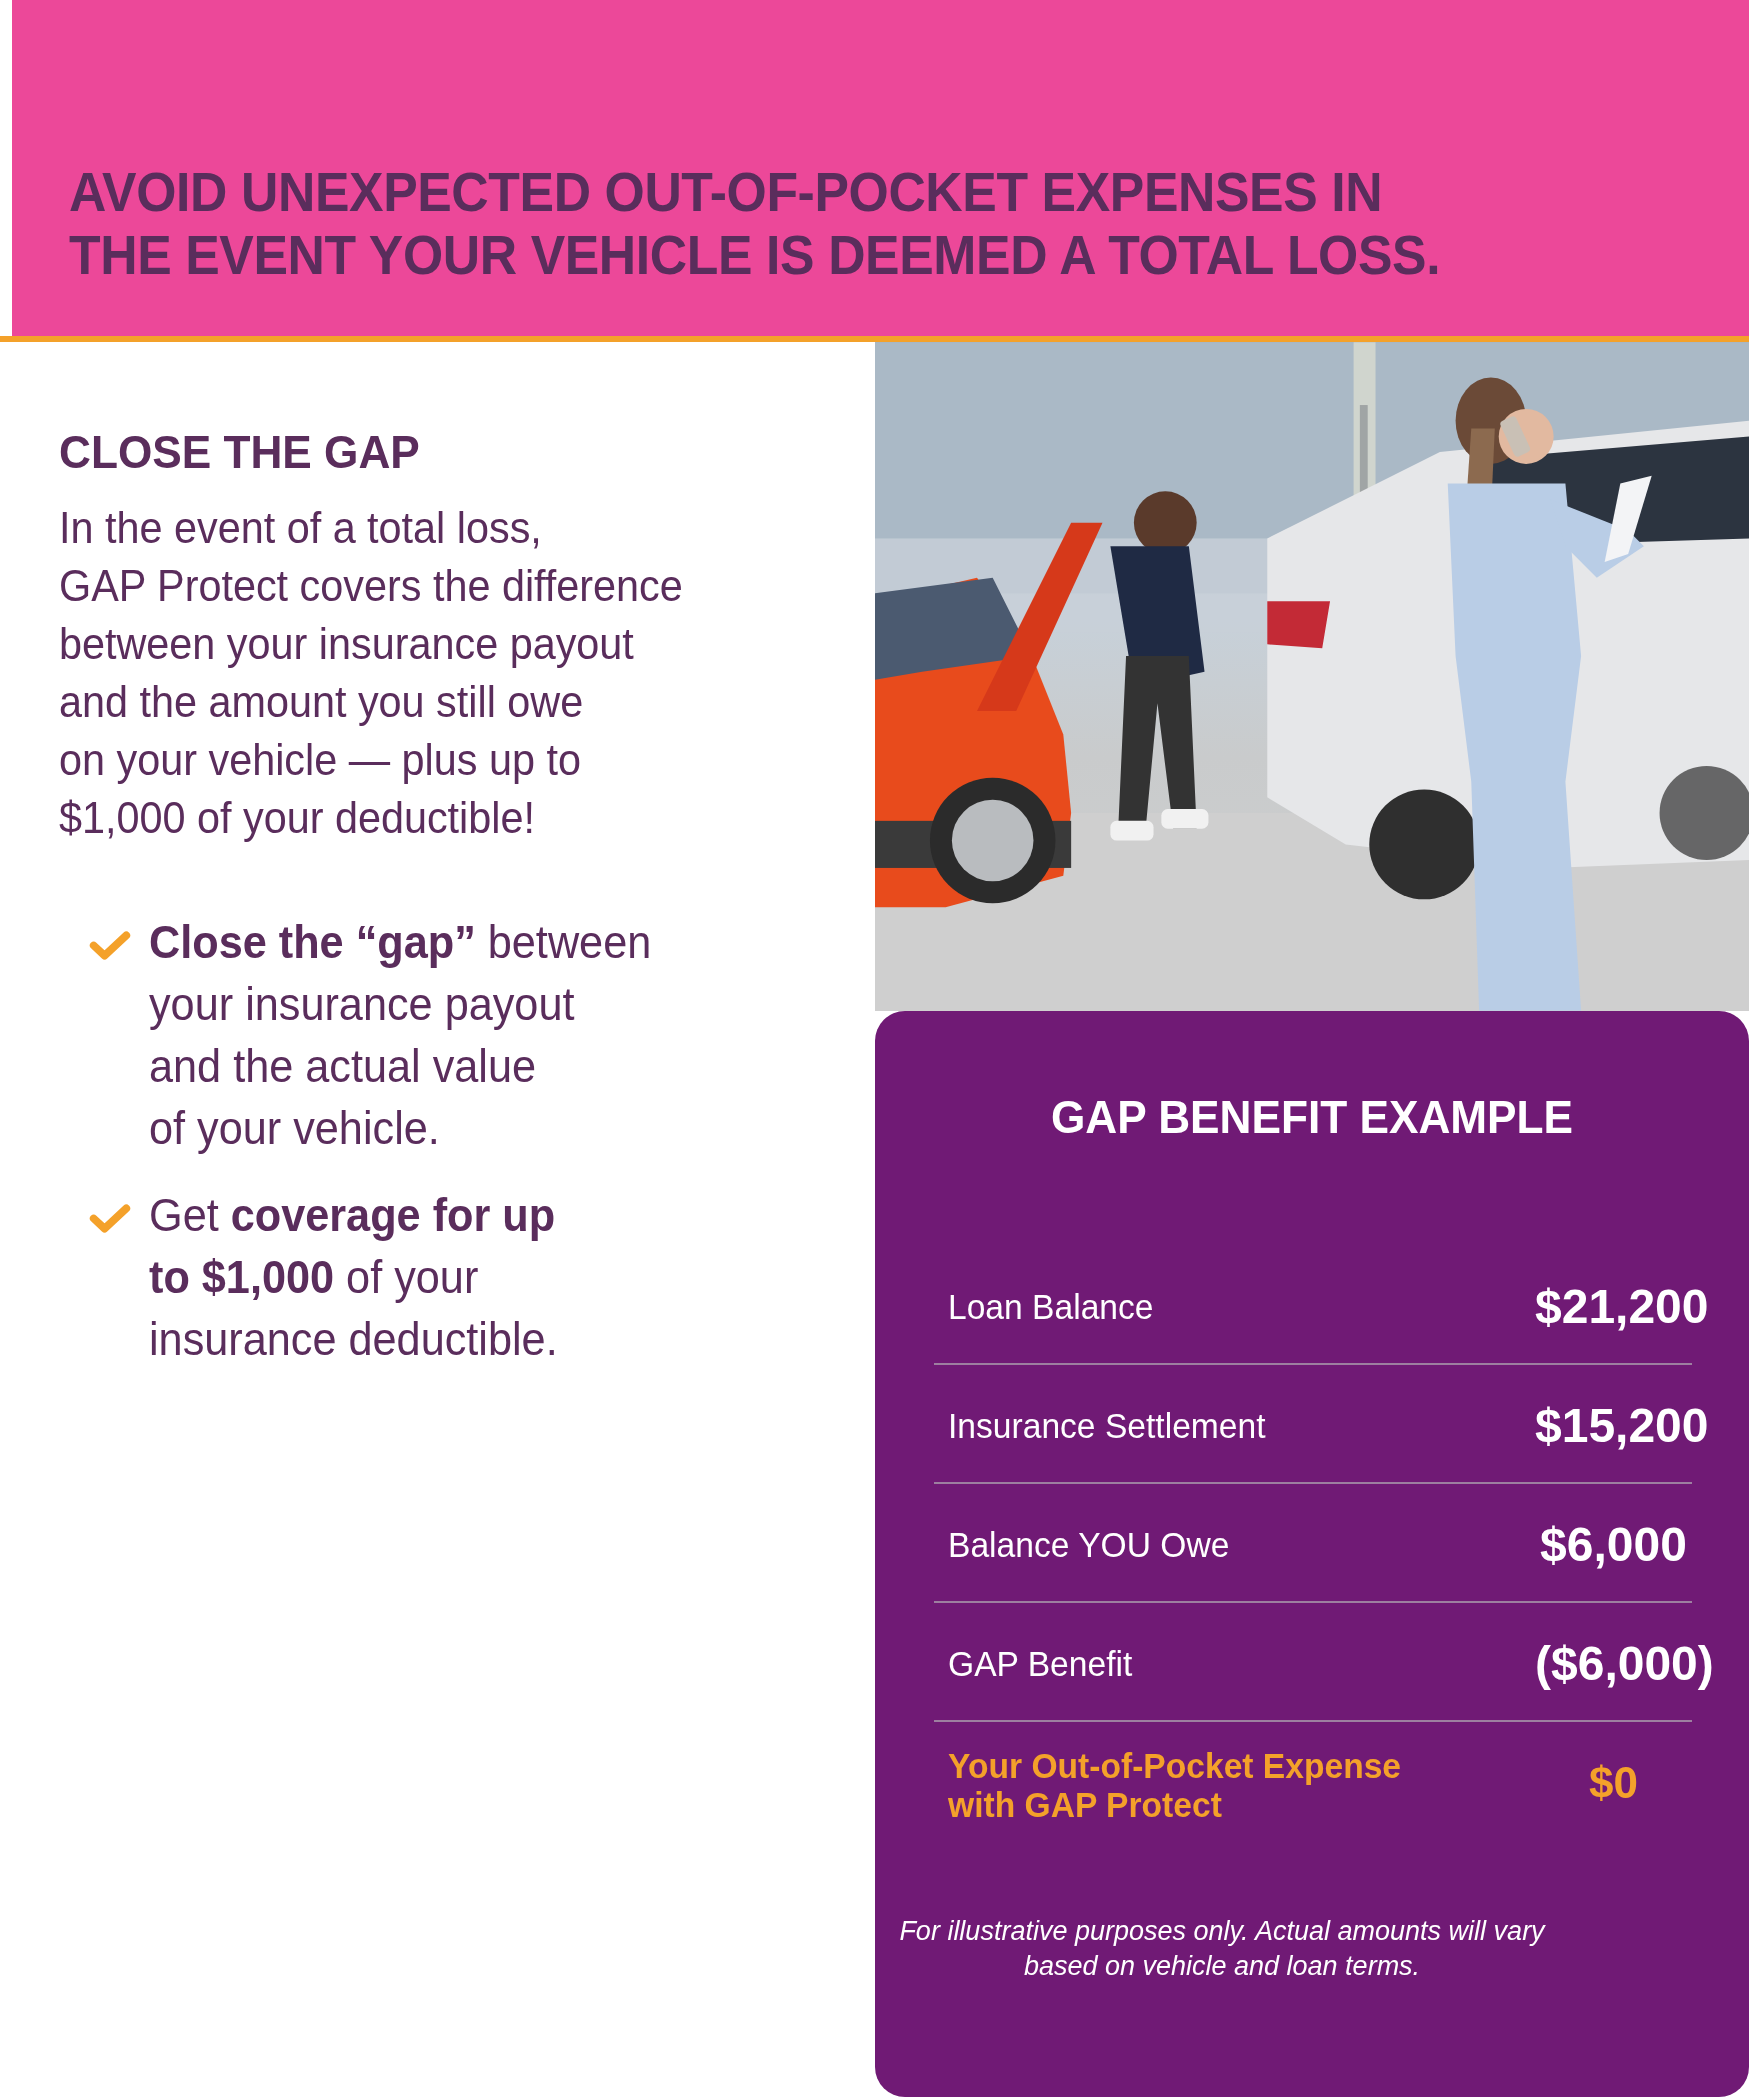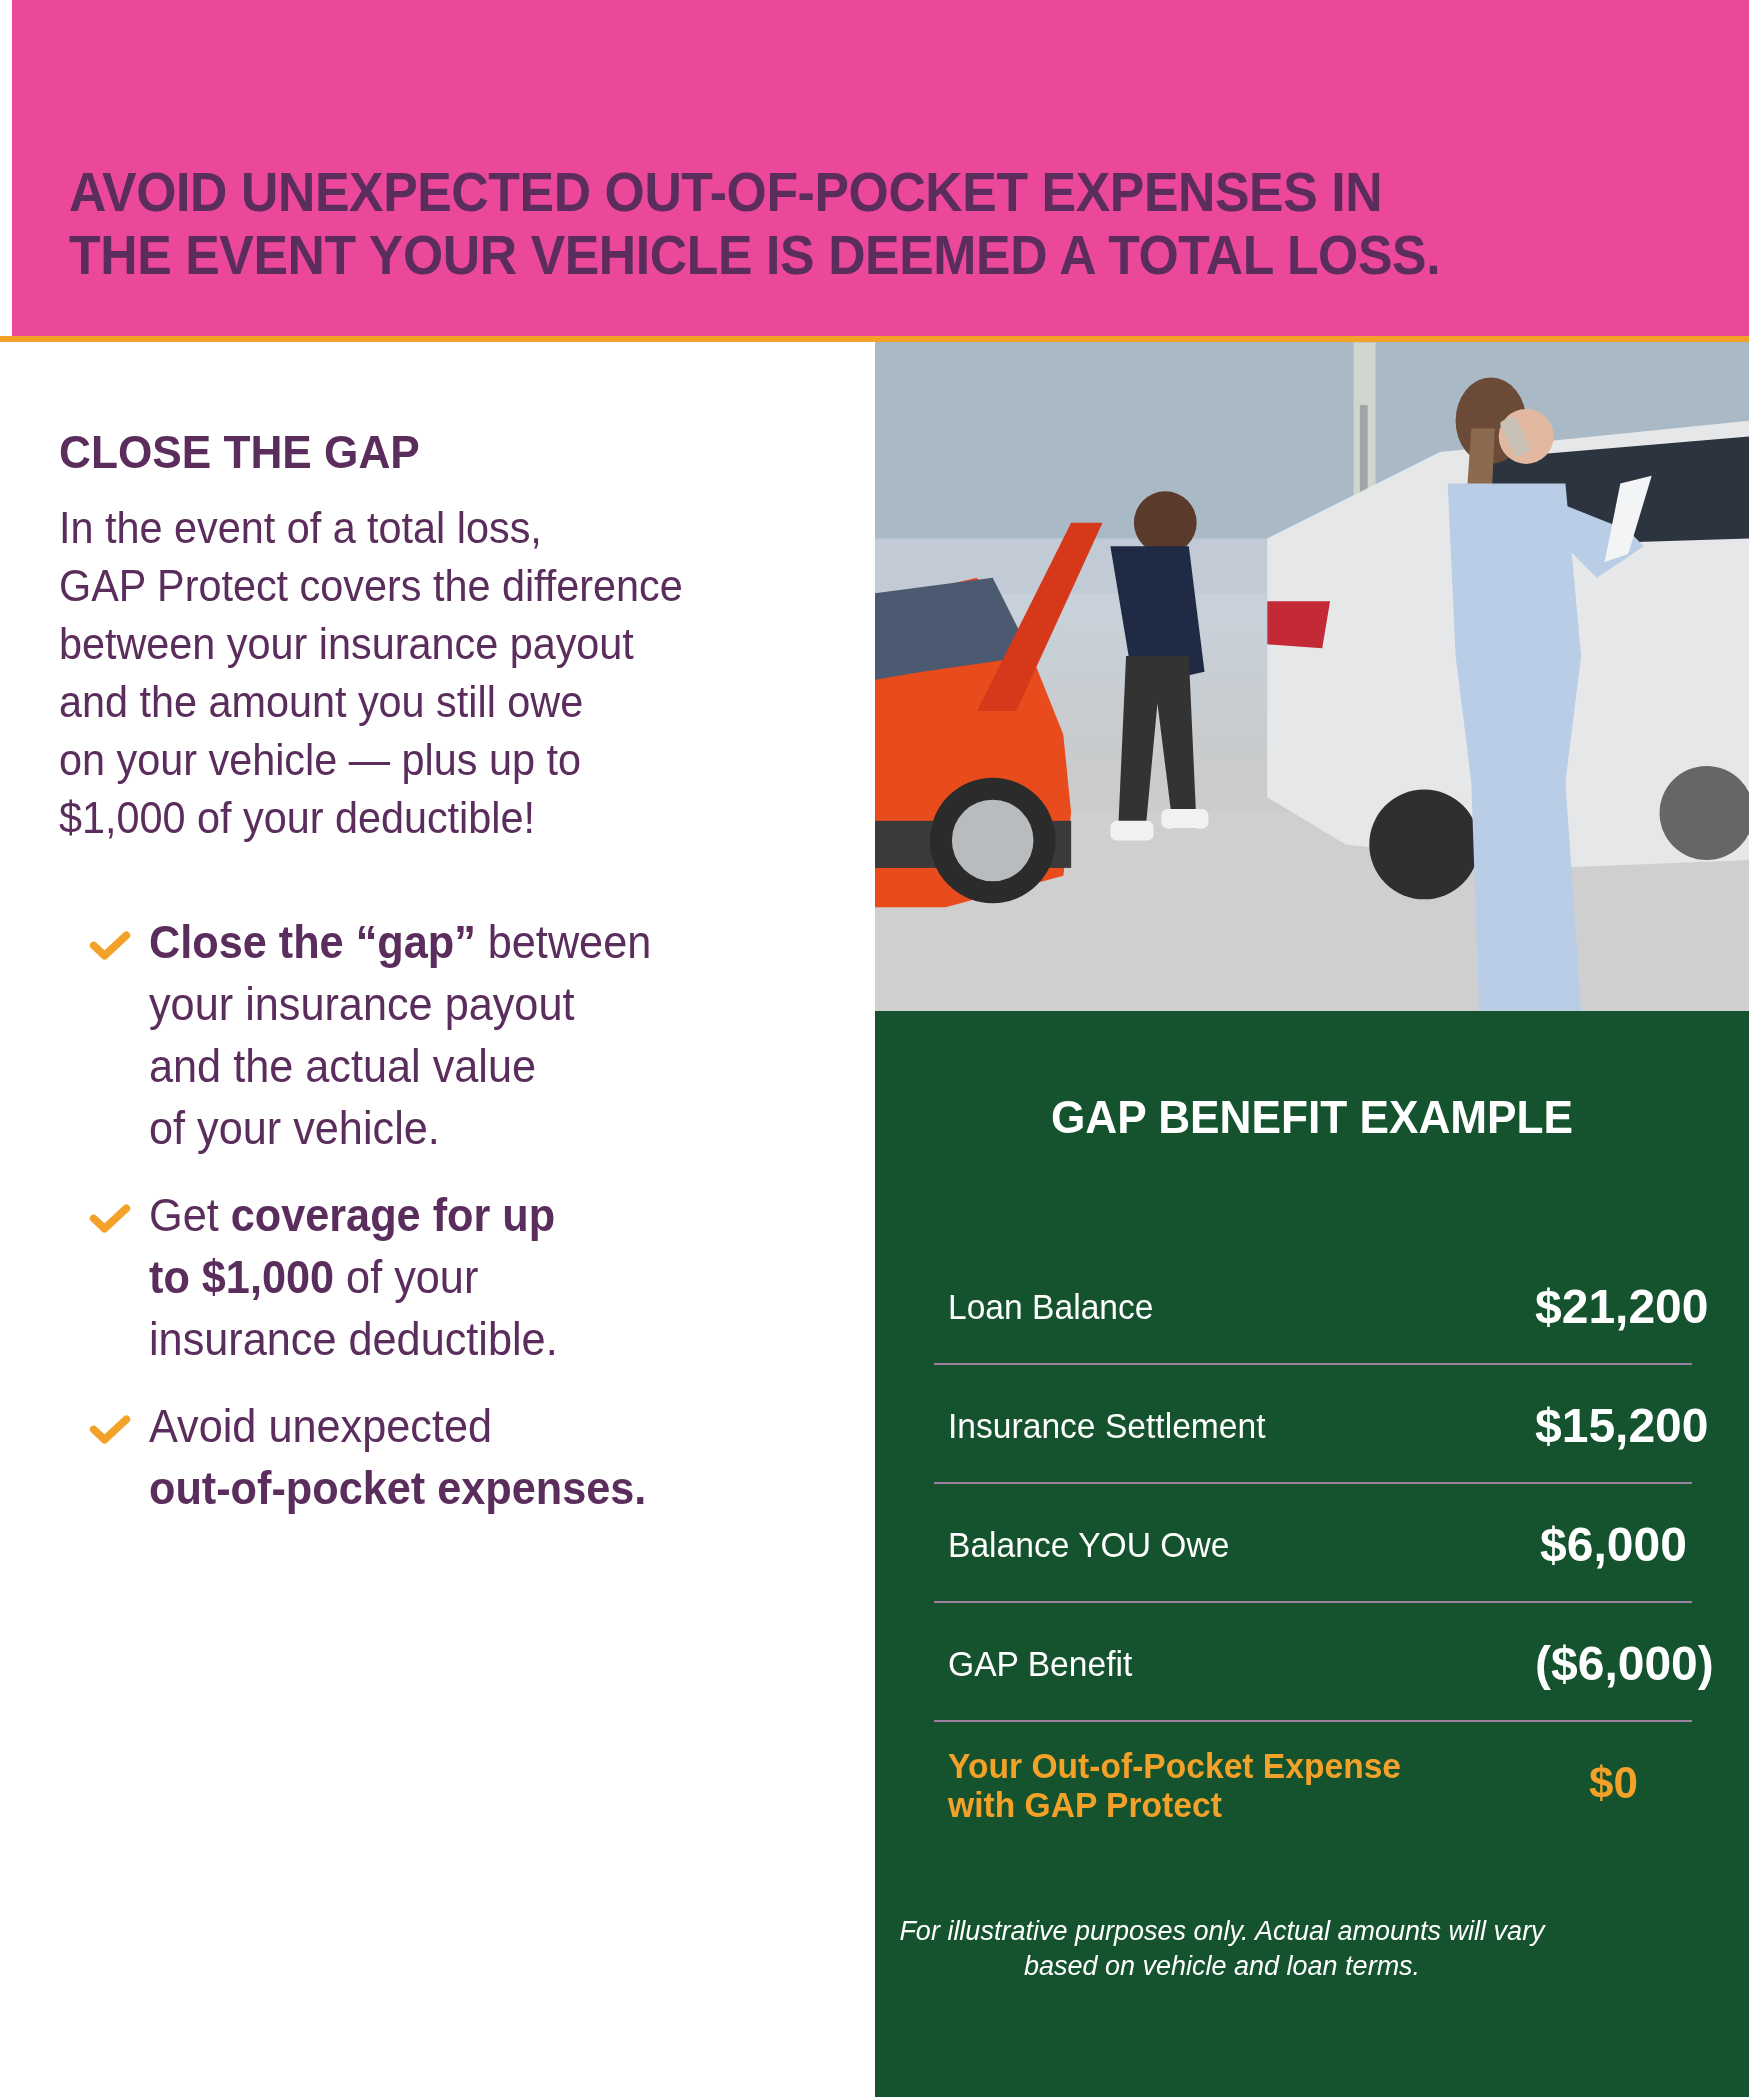--- a/index.html
+++ b/index.html
@@ -41,21 +41,22 @@
     display: block; font-size: 46px; line-height: 62px; color: #5a2d5c;
     transform: scaleX(0.94); transform-origin: left top; white-space: pre-line;
   }
   .bullet .text b { font-weight: 700; }
   .photo {
     position: absolute; left: 875px; top: 342px; width: 874px; height: 669px; overflow: hidden;
     background: linear-gradient(180deg, #9fb2c2 0%, #c7d1da 40%, #c9cbcc 62%, #cfd0d0 100%);
   }
   .panel {
     position: absolute; left: 875px; top: 1011px; width: 874px; height: 1086px;
-    background: #14532d;
+    background: #701a75;
+    border-radius: 30px;
   }
   .panel-title {
     position: absolute; left: 0; top: 78px; width: 874px; margin: 0; text-align: center;
     font-size: 47px; font-weight: 700; color: #ffffff; line-height: 55px;
     transform: scaleX(0.94);
   }
   .rows { position: absolute; left: 59px; top: 235px; width: 758px; }
   .row { position: relative; height: 117px; border-bottom: 2.4px solid #9d7fa0; }
   .row .label {
     position: absolute; left: 14px; top: 41px; font-size: 35px; line-height: 39px; color: #ffffff;
@@ -102,27 +103,20 @@
 and the actual value
 of your vehicle.</span></span>
   </li>
   <li class="bullet">
     <svg class="check" viewBox="0 0 54 40">
         <path d="M6 20 L20 33 L48 7" fill="none" stroke="#f4a12a" stroke-width="10" stroke-linecap="round" stroke-linejoin="round"></path>
       </svg>
     <span class="text"><span>Get </span><b>coverage for up
 to $1,000</b><span> of your
 insurance deductible.</span></span>
-  </li>
-  <li class="bullet">
-    <svg class="check" viewBox="0 0 54 40">
-        <path d="M6 20 L20 33 L48 7" fill="none" stroke="#f4a12a" stroke-width="10" stroke-linecap="round" stroke-linejoin="round"></path>
-      </svg>
-    <span class="text"><span>Avoid unexpected
-</span><b>out-of-pocket expenses.</b></span>
   </li>
 </ul>
 
 <div class="photo" role="img" aria-label="Woman on phone holding paperwork beside a white SUV while a man inspects a damaged orange car after a collision">
   <svg width="874" height="669" viewBox="0 0 1114 852">
 
     <rect x="0" y="0" width="1114" height="320" fill="#aab9c6"></rect>
     <rect x="0" y="250" width="1114" height="120" fill="#c8d0d8" opacity="0.8"></rect>
 
     <rect x="610" y="0" width="28" height="240" fill="#d9dccf" opacity="0.8"></rect>

